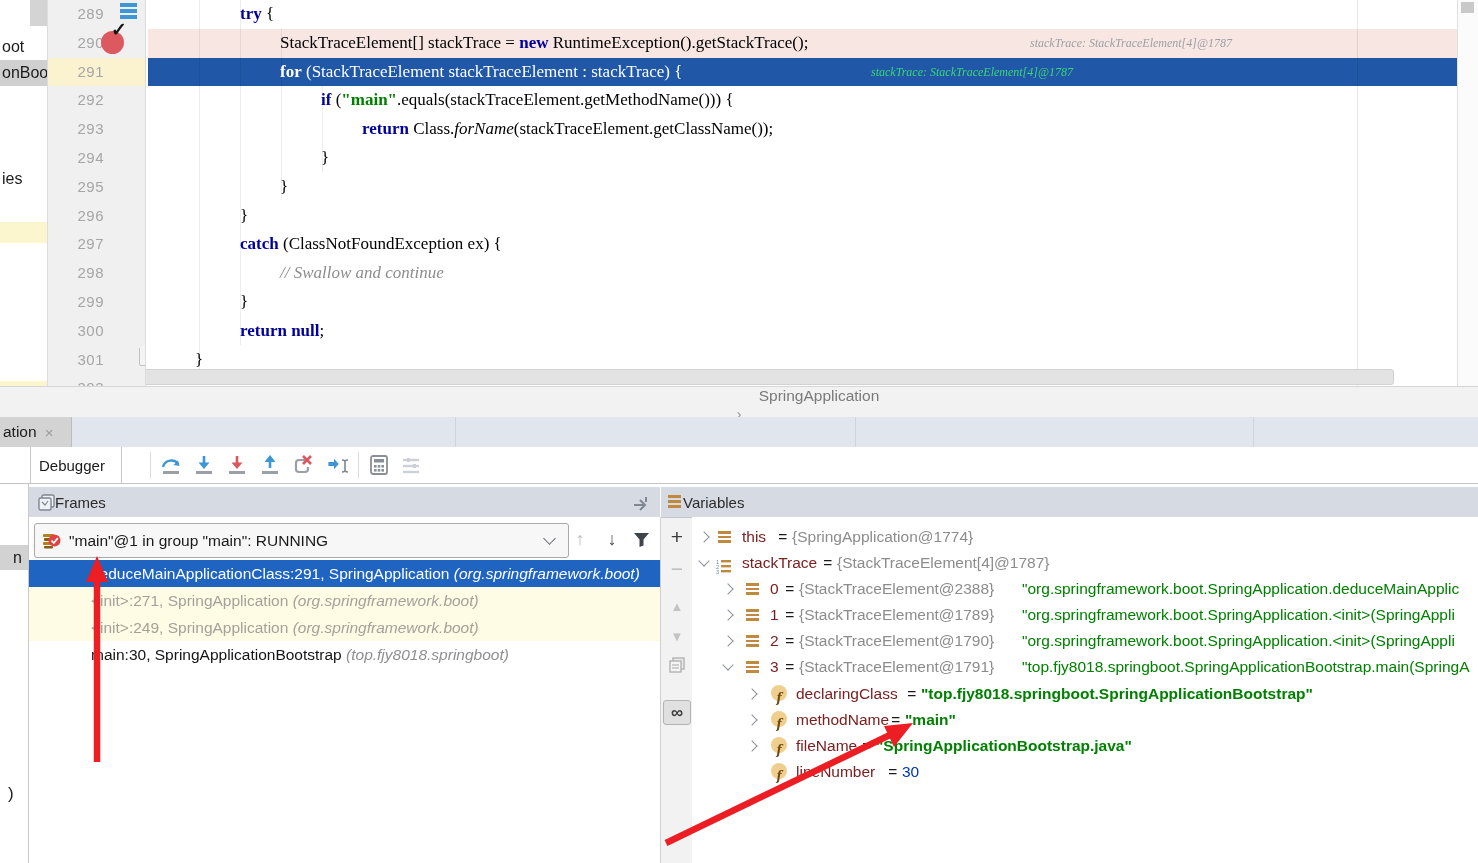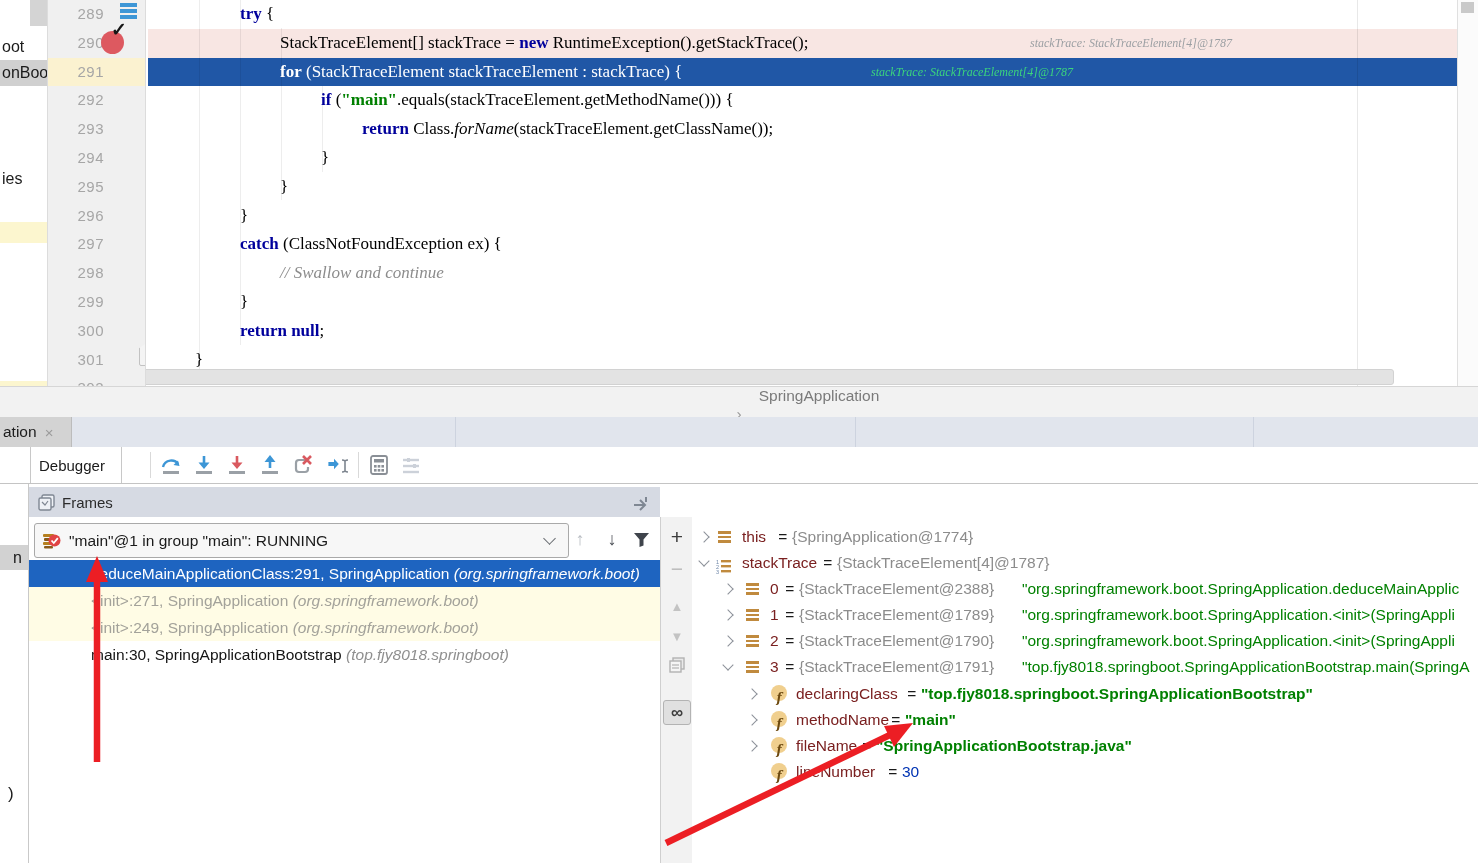--- a/index.html
+++ b/index.html
@@ -29,21 +29,21 @@
   .etab{background:#d3d3d3;border-right:1px solid #bcbcbc;font-size:15.5px;color:#1c1c1c;
         display:flex;align-items:center;padding-left:3px;gap:8px;}
   .etab .close{color:#9b9b9b;font-size:15px;}
   .tabsep{width:1px;background:#cdd3df;}
   .toolrow{background:#ffffff;border-bottom:1px solid #c2c2c2;}
   .dbgtab{border-left:1px solid #c8c8c8;border-right:1px solid #c8c8c8;display:flex;align-items:center;
           padding-left:8px;font-size:15px;color:#1a1a1a;background:#fff;}
   .vsep{width:1px;background:#d9d9d9;}
   
   .panelhdr{background:#d6dae3;border-bottom:1px solid #c2c7d0;display:flex;align-items:center;
-            font-size:15px;color:#2b2b2b;gap:7px;}
+            font-size:15px;color:#2b2b2b;}
   .combo{background:#f7f7f7;border:1px solid #a9a9a9;border-radius:3px;display:flex;align-items:center;
          font-size:15.5px;color:#1a1a1a;gap:8px;padding-left:6px;}
   .chev-down{width:8px;height:8px;border-right:1.8px solid #676b70;border-bottom:1.8px solid #676b70;
              transform:rotate(45deg);margin-top:-4px;}
   .frow{height:27px;line-height:27px;font-size:15.5px;padding-left:62px;white-space:nowrap;overflow:hidden;}
   .frow .pkg{font-style:italic;}
   .fr-sel{background:#1e64c0;color:#ffffff;}
   .fr-old{background:#fffce5;color:#a3a29a;}
   .fr-plain{background:#ffffff;color:#141414;}
   .fr-plain .pkg{color:#8f8f8f;}
@@ -311,20 +311,28 @@
       <svg width="16" height="16" viewBox="0 0 16 16">
           <rect x="4" y="1" width="11" height="11" fill="#e9e9e9" stroke="#b3b3b3" stroke-width="1.4"></rect>
           <rect x="1" y="4" width="11" height="11" fill="#f5f5f5" stroke="#b3b3b3" stroke-width="1.4"></rect>
           <line x1="3" y1="8" x2="10" y2="8" stroke="#b3b3b3" stroke-width="1.2"></line>
           <line x1="3" y1="11" x2="10" y2="11" stroke="#b3b3b3" stroke-width="1.2"></line>
         </svg>
     </span>
     <button style="position:absolute;left:2px;top:183px;width:28px;height:25px;border:1px solid #b3b3b3;border-radius:3px;background:#e0e0e0;font-size:17px;color:#3f3f3f;padding:0;font-weight:bold;">∞</button>
   </div>
 
+  <div class="abs panelhdr" style="left:661px;top:487px;width:817px;height:30px;">
+    <span class="varicon" style="position:relative;margin-left:7px;width:15px;height:14px;display:inline-block;">
+      <i style="top:0;"></i>
+        <i style="top:5px;"></i>
+        <i style="top:10px;"></i>
+    </span>
+    <span>Variables</span>
+  </div>
   <div class="abs" style="left:692px;top:517px;width:786px;height:346px;background:#fff;overflow:hidden;">
 
     <div class="vrow abs" style="left:0;top:7px;width:786px;">
       <span class="tchev r" style="left:8px;top:9px;"></span>
       <span class="varicon" style="left:26px;top:7px;">
           <i style="top:0;"></i>
           <i style="top:4.6px;"></i>
           <i style="top:9.2px;"></i>
         </span>
       <span class="vname" style="left:50px;">this</span>

